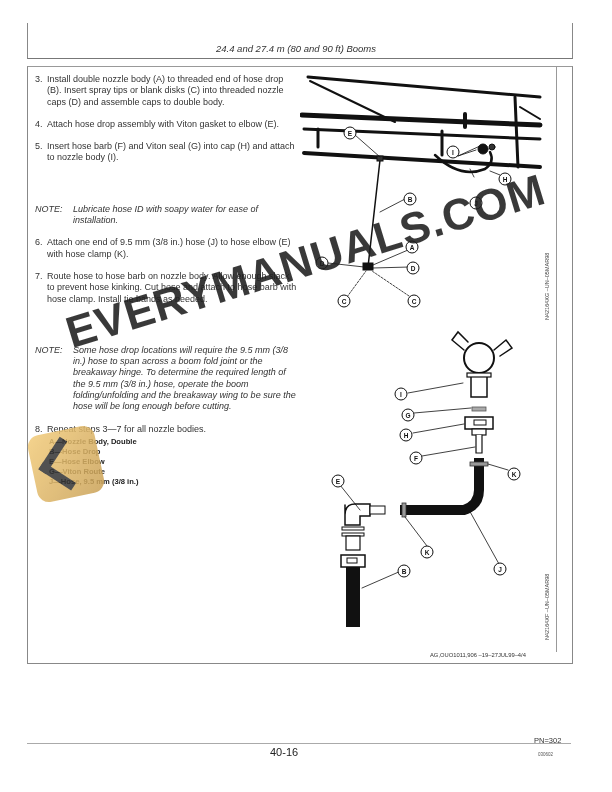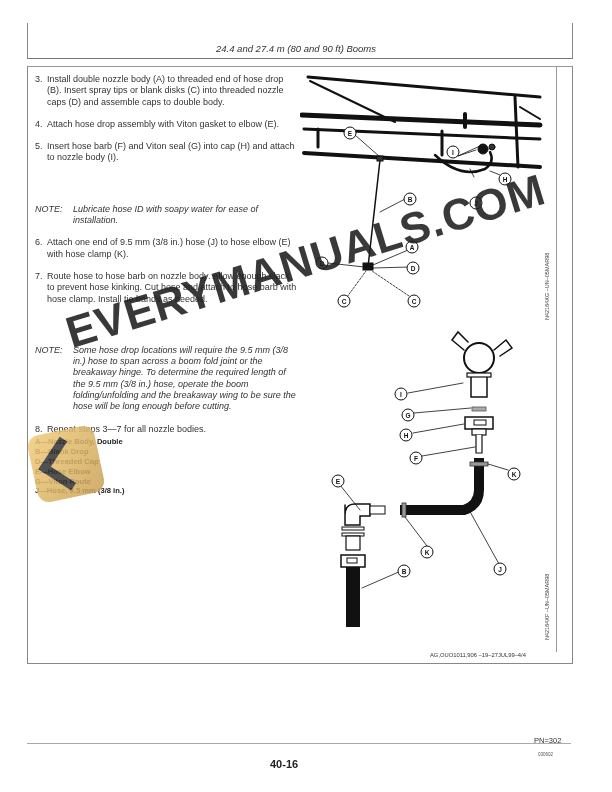--- a/index.html
+++ b/index.html
@@ -11,26 +11,26 @@
                     font-style:italic; font-size:9.5px; color:#333; }
     .main-box { position:absolute; left:27px; top:66px; width:544px; height:596px;
                 border:1px solid #888; border-top:1px solid #999; }
     .text-col { position:absolute; left:35px; top:74px; width:262px; font-size:9px; line-height:11.3px; color:#333; }
     .step { display:flex; margin-bottom:11px; }
     .step .num { width:12px; flex:none; }
     .step .txt { flex:1; }
     .note { display:flex; font-style:italic; margin-bottom:11px;margin-top:40px; }
     .note .lbl { width:38px; flex:none; }
     .note .txt { flex:1; }
-    .legend { margin-top:2px; font-weight:bold; font-size:7.6px; line-height:9.9px; color:#222; }
+    .legend { margin-left:14px; margin-top:2px; font-weight:bold; font-size:7.6px; line-height:9.9px; color:#222; }
     .fig { position:absolute; }
     .vcap { position:absolute; font-size:5.5px; color:#444; transform:rotate(-90deg); transform-origin:left top; white-space:nowrap; }
     .refline { position:absolute; left:430px; top:652px; font-size:5.8px; color:#333; }
     .rule { position:absolute; left:27px; top:743px; width:544px; height:0; border-top:1.5px solid #aaa; }
-    .pagenum { position:absolute; left:270px; top:746px; font-size:11px; font-weight:bold; color:#222;margin-top:12px; }
+    .pagenum { position:absolute; left:270px; top:746px; font-size:11px; font-weight:normal; color:#222; }
     .date { position:absolute; left:538px; top:752px; font-size:4.5px; color:#555; }
     .pn { position:absolute; left:534px; top:736px; font-size:7.5px; color:#333; }
     .watermark { position:absolute; left:60px; top:310px; font-size:44px; font-weight:bold; color:rgba(30,30,30,0.88);
                  transform:rotate(-17deg); transform-origin:left top; white-space:nowrap; letter-spacing:1px;
                  pointer-events:none; }
     .wm-logo { position:absolute; left:32px; top:430px; width:68px; height:68px; border-radius:12px;
                background:linear-gradient(135deg,#f3cc7a,#c9a055); opacity:0.85; transform:rotate(-12deg); }
     .wm-logo .chev { position:absolute; left:14px; top:14px; width:30px; height:30px;
                      border-left:9px solid #333; border-bottom:9px solid #333; transform:rotate(45deg); transform-origin:center; }
     svg text { font-family:"Liberation Sans", sans-serif; }
@@ -72,22 +72,21 @@
   <div class="note">
     <span class="lbl">NOTE:</span>
     <span class="txt">Some hose drop locations will require the 9.5 mm (3/8 in.) hose to span across a boom fold joint or the breakaway hinge. To determine the required length of the 9.5 mm (3/8 in.) hose, operate the boom folding/unfolding and the breakaway wing to be sure the hose will be long enough before cutting.</span>
   </div>
   <div class="step" style="margin-bottom:2px;">
     <span class="num">8.</span>
     <span class="txt">Repeat steps 3—7 for all nozzle bodies.</span>
   </div>
   <div class="legend">
     <div>A—Nozzle Body, Double</div>
-    <div>B—Blank Drop</div>
-    <div>D—Threaded Cap</div>
+    <div>B—Hose Drop</div>
     <div>E—Hose Elbow</div>
     <div>G—Viton Route</div>
     <div>J—Hose, 9.5 mm (3/8 in.)</div>
   </div>
 </div>
 
 <svg class="fig" style="left:300px; top:67px;" width="245" height="250" viewBox="0 0 245 250">
   <g stroke="#111" fill="none" stroke-linecap="round">
 
     <path d="M8 10 L240 30" stroke-width="3"></path>

